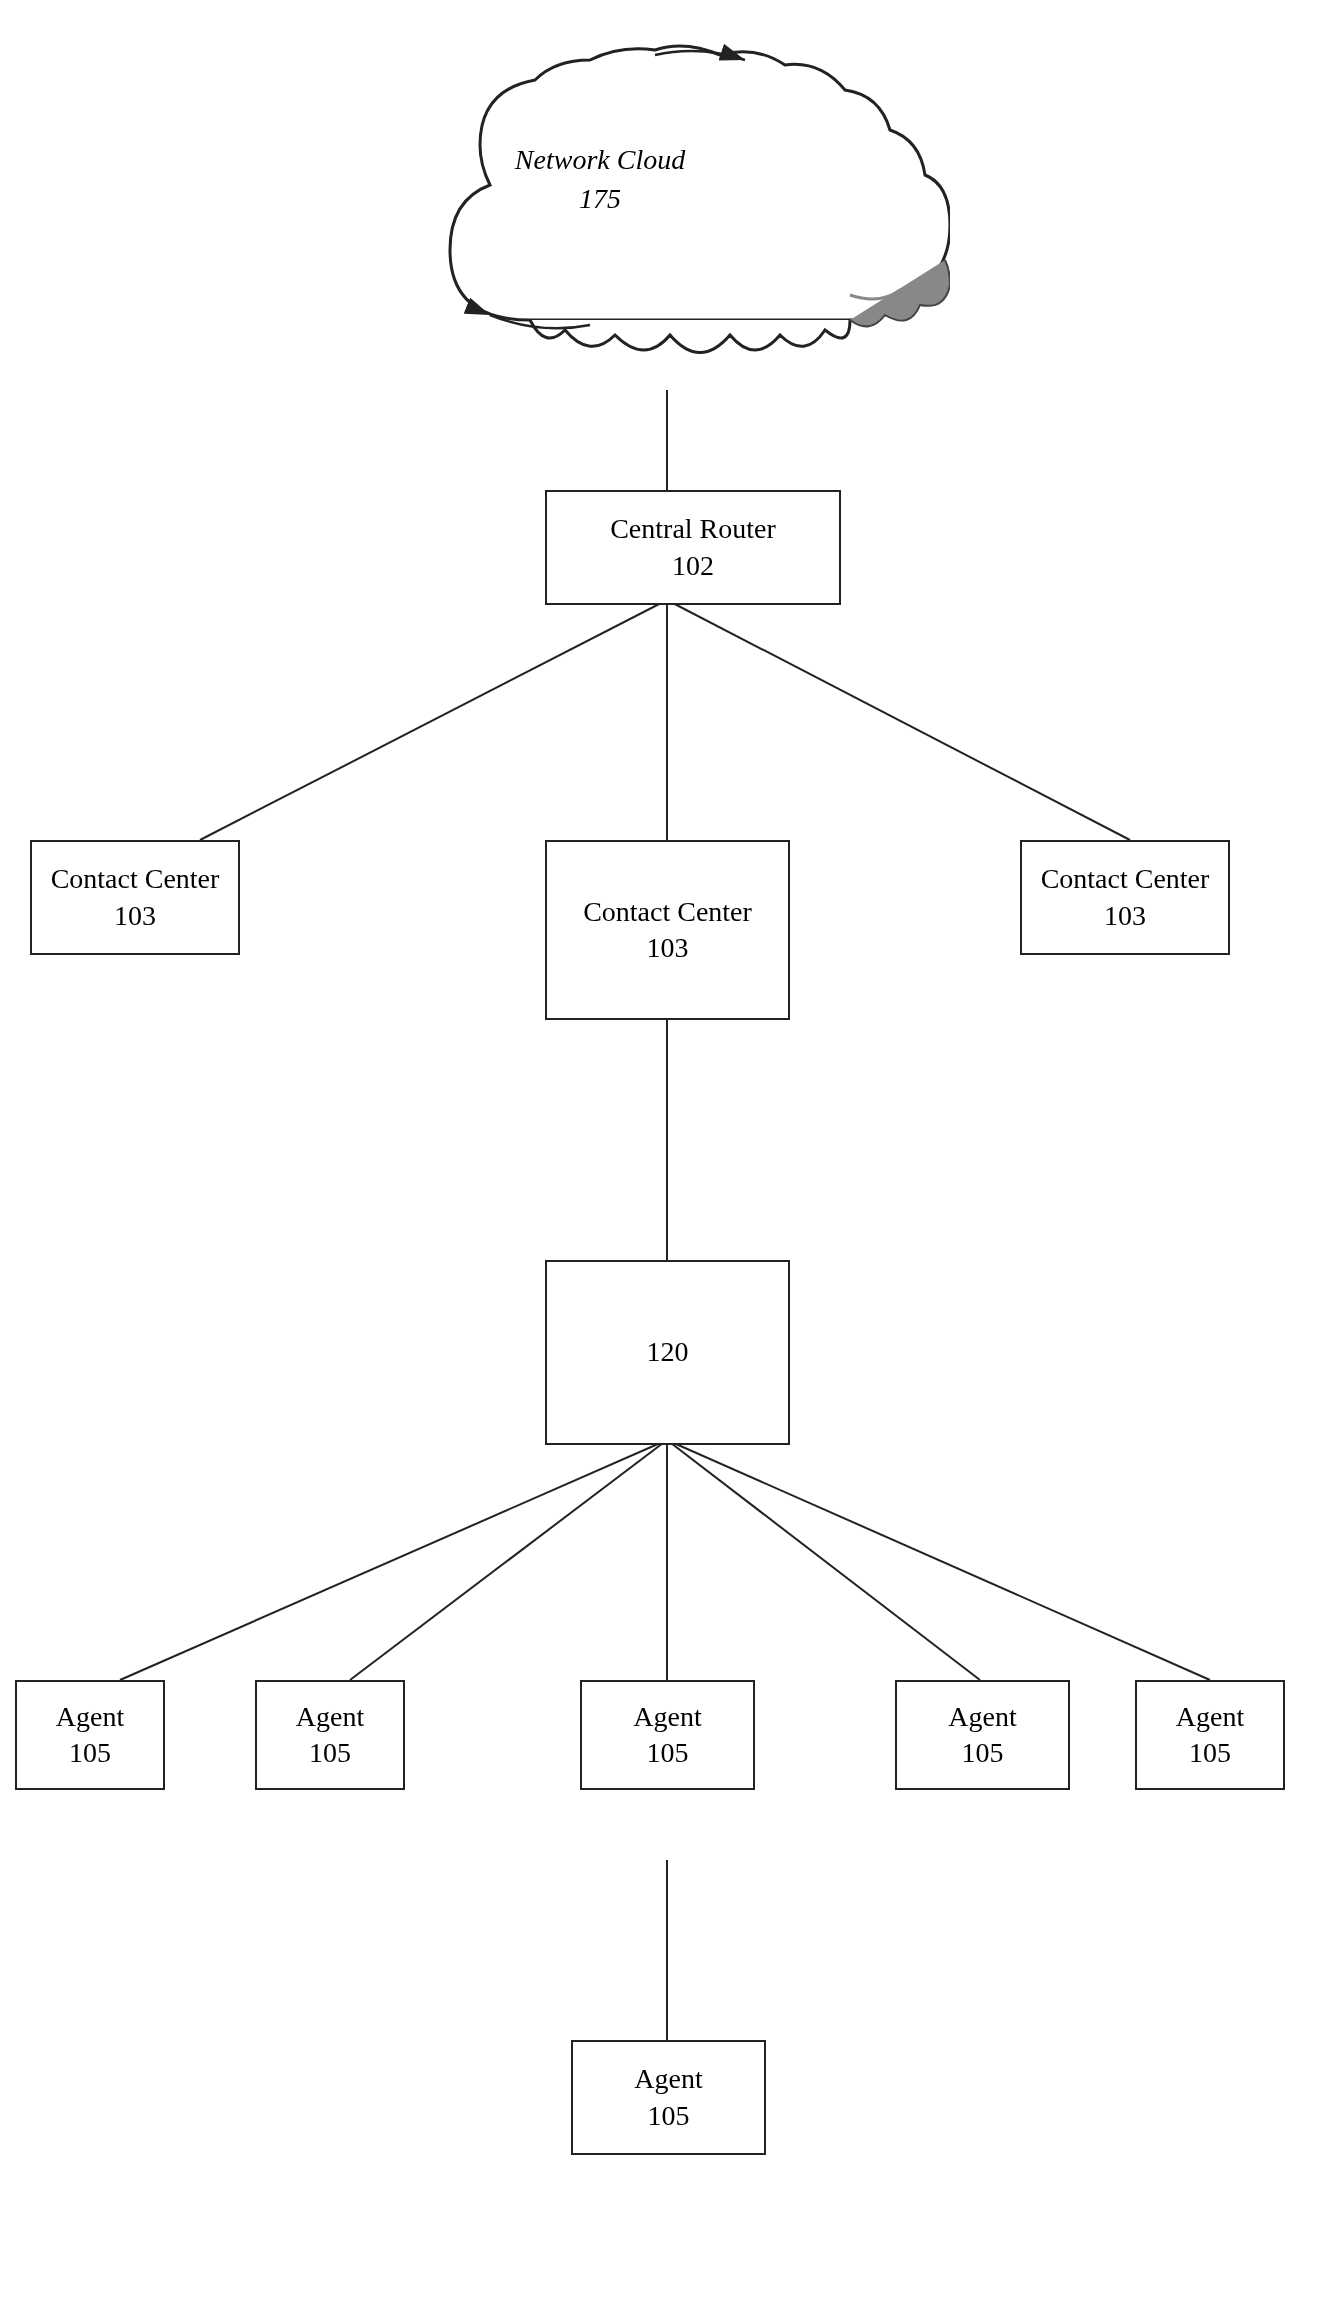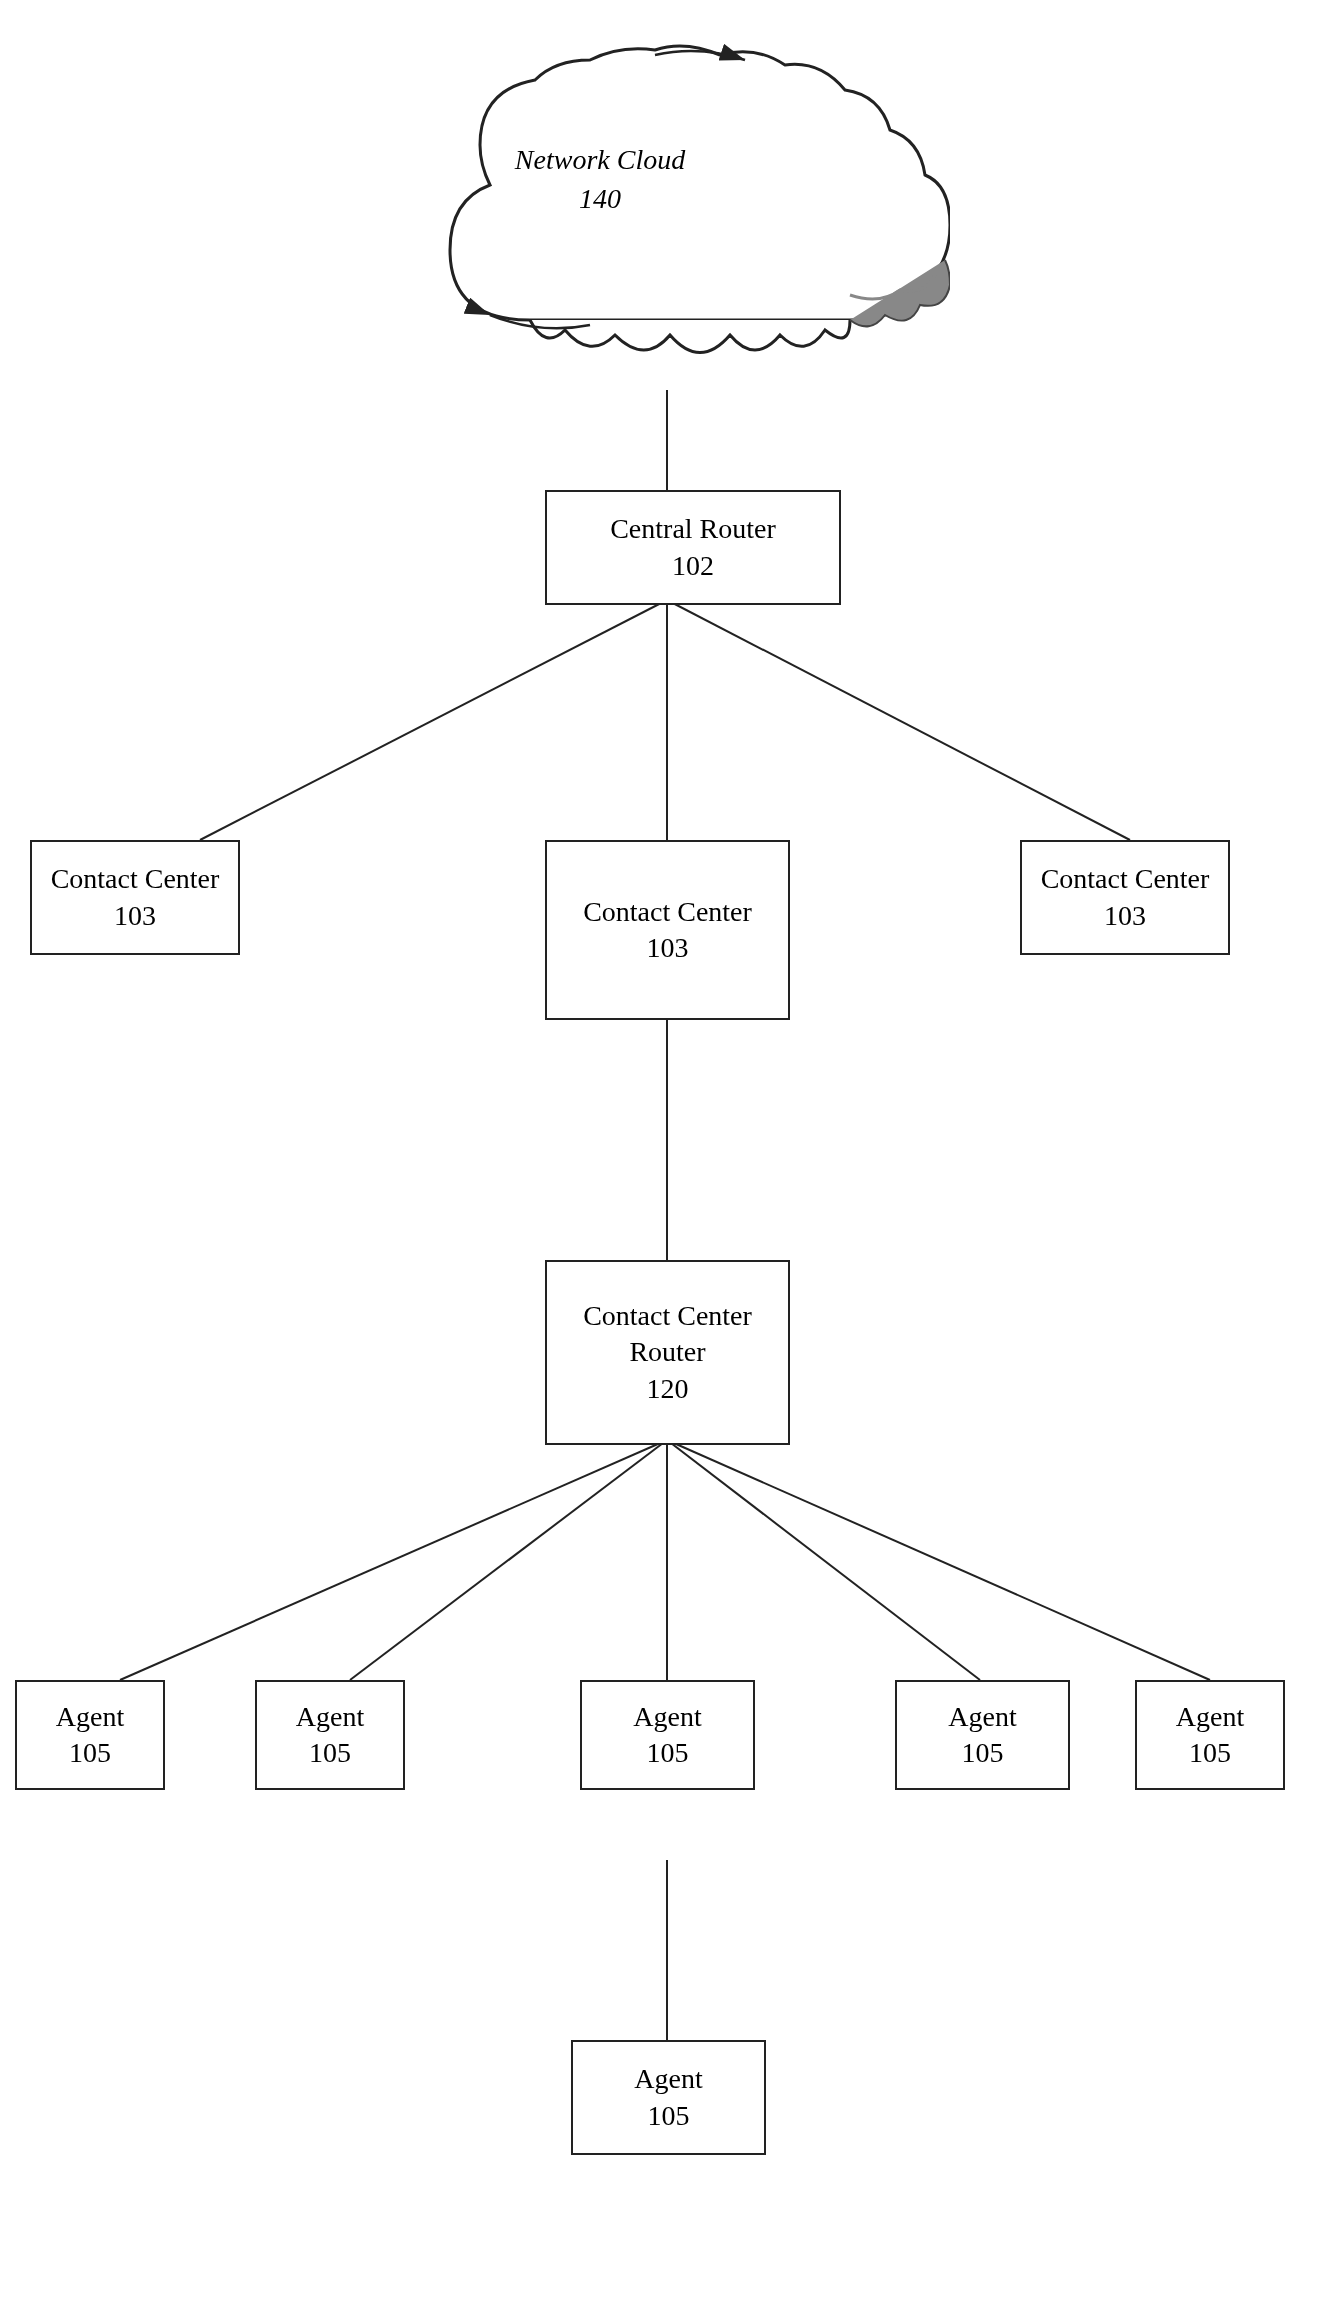--- a/index.html
+++ b/index.html
@@ -129,21 +129,21 @@
       <defs>
         <marker id="arrowhead2" markerWidth="10" markerHeight="7" refX="0" refY="3.5" orient="auto">
           <polygon points="10 0, 0 3.5, 10 7" fill="#222"></polygon>
         </marker>
       </defs>
     </svg>
   </div>
 
   <div class="cloud-label" style="left:500px; top:140px; width:200px;">
     <span>Network Cloud</span><br>
-    <span>140</span>
+    <span>175</span>
   </div>
 
   <div class="node-box" style="left:545px; top:490px; width:296px; height:115px;">
     <span>Central Router</span>
     <span>102</span>
   </div>
 
   <div class="node-box" style="left:30px; top:840px; width:210px; height:115px;">
     <span>Contact Center</span>
     <span>103</span>
@@ -153,21 +153,20 @@
     <span>Contact Center</span>
     <span>103</span>
   </div>
 
   <div class="node-box" style="left:1020px; top:840px; width:210px; height:115px;">
     <span>Contact Center</span>
     <span>103</span>
   </div>
 
   <div class="node-box" style="left:545px; top:1260px; width:245px; height:185px;">
-    <span>Contact Center Router</span>
     <span>120</span>
   </div>
 
   <div class="node-box" style="left:15px; top:1680px; width:150px; height:110px;">
     <span>Agent</span>
     <span>105</span>
   </div>
 
   <div class="node-box" style="left:255px; top:1680px; width:150px; height:110px;">
     <span>Agent</span>

